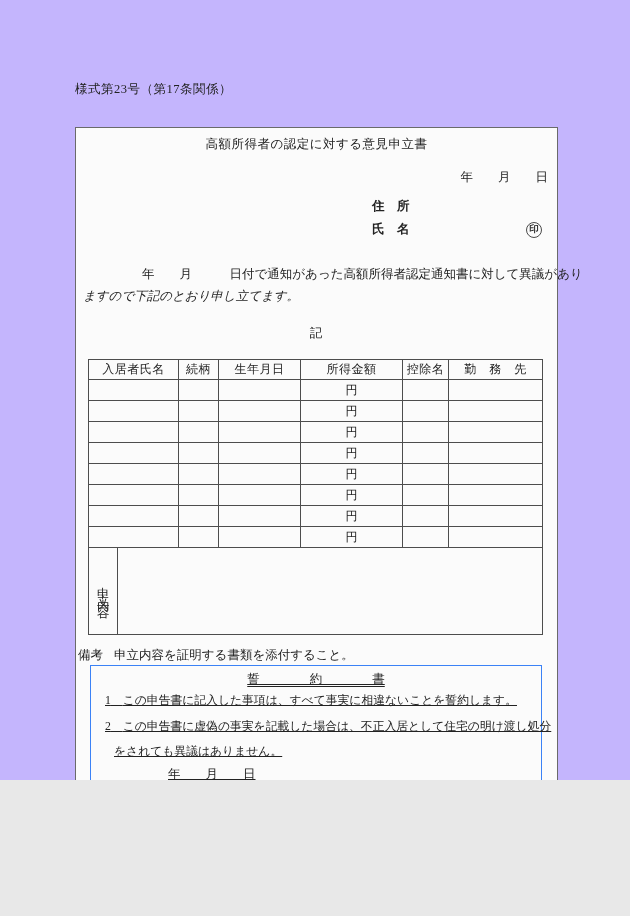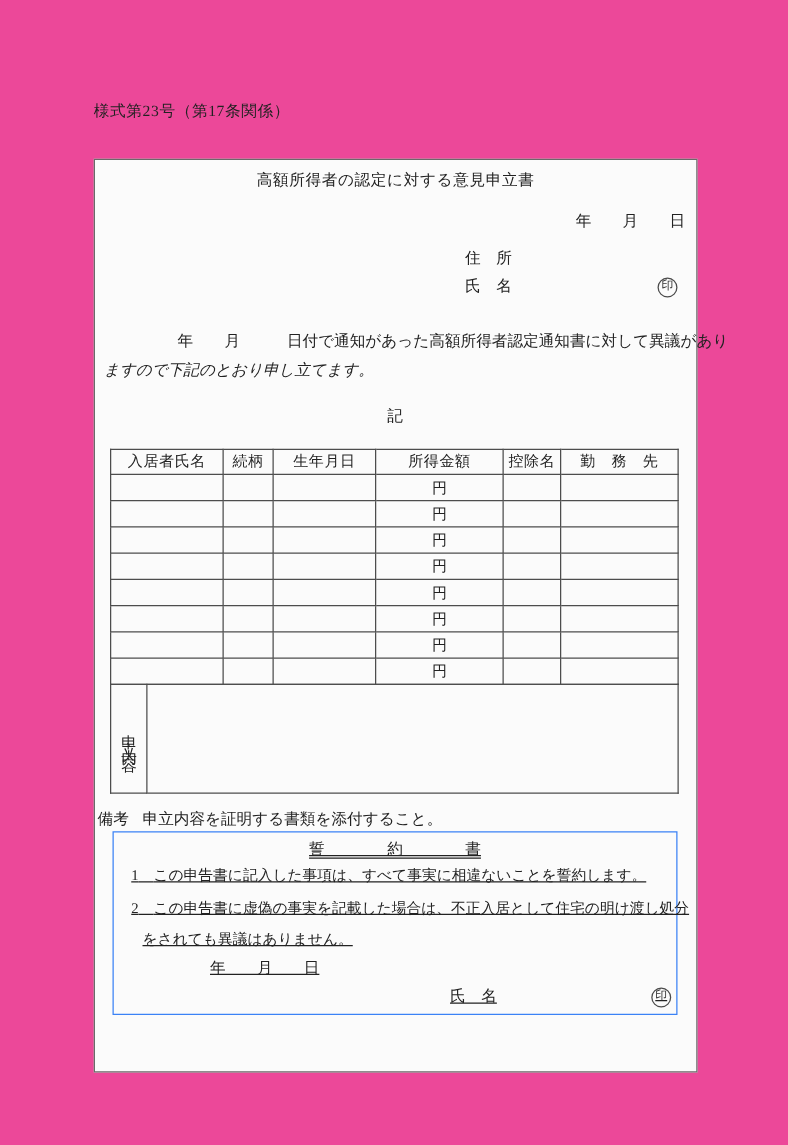--- a/index.html
+++ b/index.html
@@ -1,20 +1,20 @@
 <!DOCTYPE html>
 <html><head>
 <meta charset="utf-8">
 <style>
   * { margin:0; padding:0; box-sizing:border-box; }
   html,body { background:#e8e8e8; }
   .page {
     position:relative;
-    width:630px; height:916px;
-    background:#ec4899;
+    width:630px; height:780px;
+    background:#c4b5fd;
     font-family:"Liberation Serif","DejaVu Serif",serif;
     color:#222;
     overflow:hidden;
     margin:0 auto;
   }
   .form-label {
     position:absolute; left:75px; top:82px;
     font-size:12.5px; line-height:15px; letter-spacing:0.5px;
   }
   .outer-box {
@@ -30,30 +30,30 @@
   }
   .date-top {
     margin-top:16px; text-align:right; padding-right:9px;
     font-size:12.5px; line-height:16px;
   }
   .addressee {
     margin-top:15px; padding-left:12px;
     font-size:13px; line-height:17px; letter-spacing:0.5px;
   }
   .address-block { margin-top:10px; padding-left:296px; padding-right:15px; font-size:12.5px; }
-  .address-row { height:23px; display:flex; justify-content:space-between; align-items:center; }
+  .address-row { height:23px; display:flex; justify-content:space-between; align-items:center;font-weight:bold; }
   .seal {
     display:inline-flex; width:16px; height:16px;
     border:1px solid #4a4a4a; border-radius:50%;
     align-items:center; justify-content:center;
     font-size:9.5px; line-height:1; flex:0 0 auto;
     color:#333;
   }
   .body-par { font-size:12.5px; }
-  .body-line1 { margin-top:25px; padding-left:66px; line-height:16px; white-space:nowrap;font-family:Liberation Mono, monospace; }
+  .body-line1 { margin-top:25px; padding-left:66px; line-height:16px; white-space:nowrap; }
   .body-line2 { margin-top:6px;  padding-left:7px;  line-height:16px;font-style:italic; }
   .ki { margin-top:21px; text-align:center; font-size:12.5px; line-height:16px; letter-spacing:1px; }
 
   table.main-table {
     margin:18px 0 0 12px;
     width:454px; table-layout:fixed;
     border-collapse:collapse;
     font-size:12px;
   }
   table.main-table th, table.main-table td {

